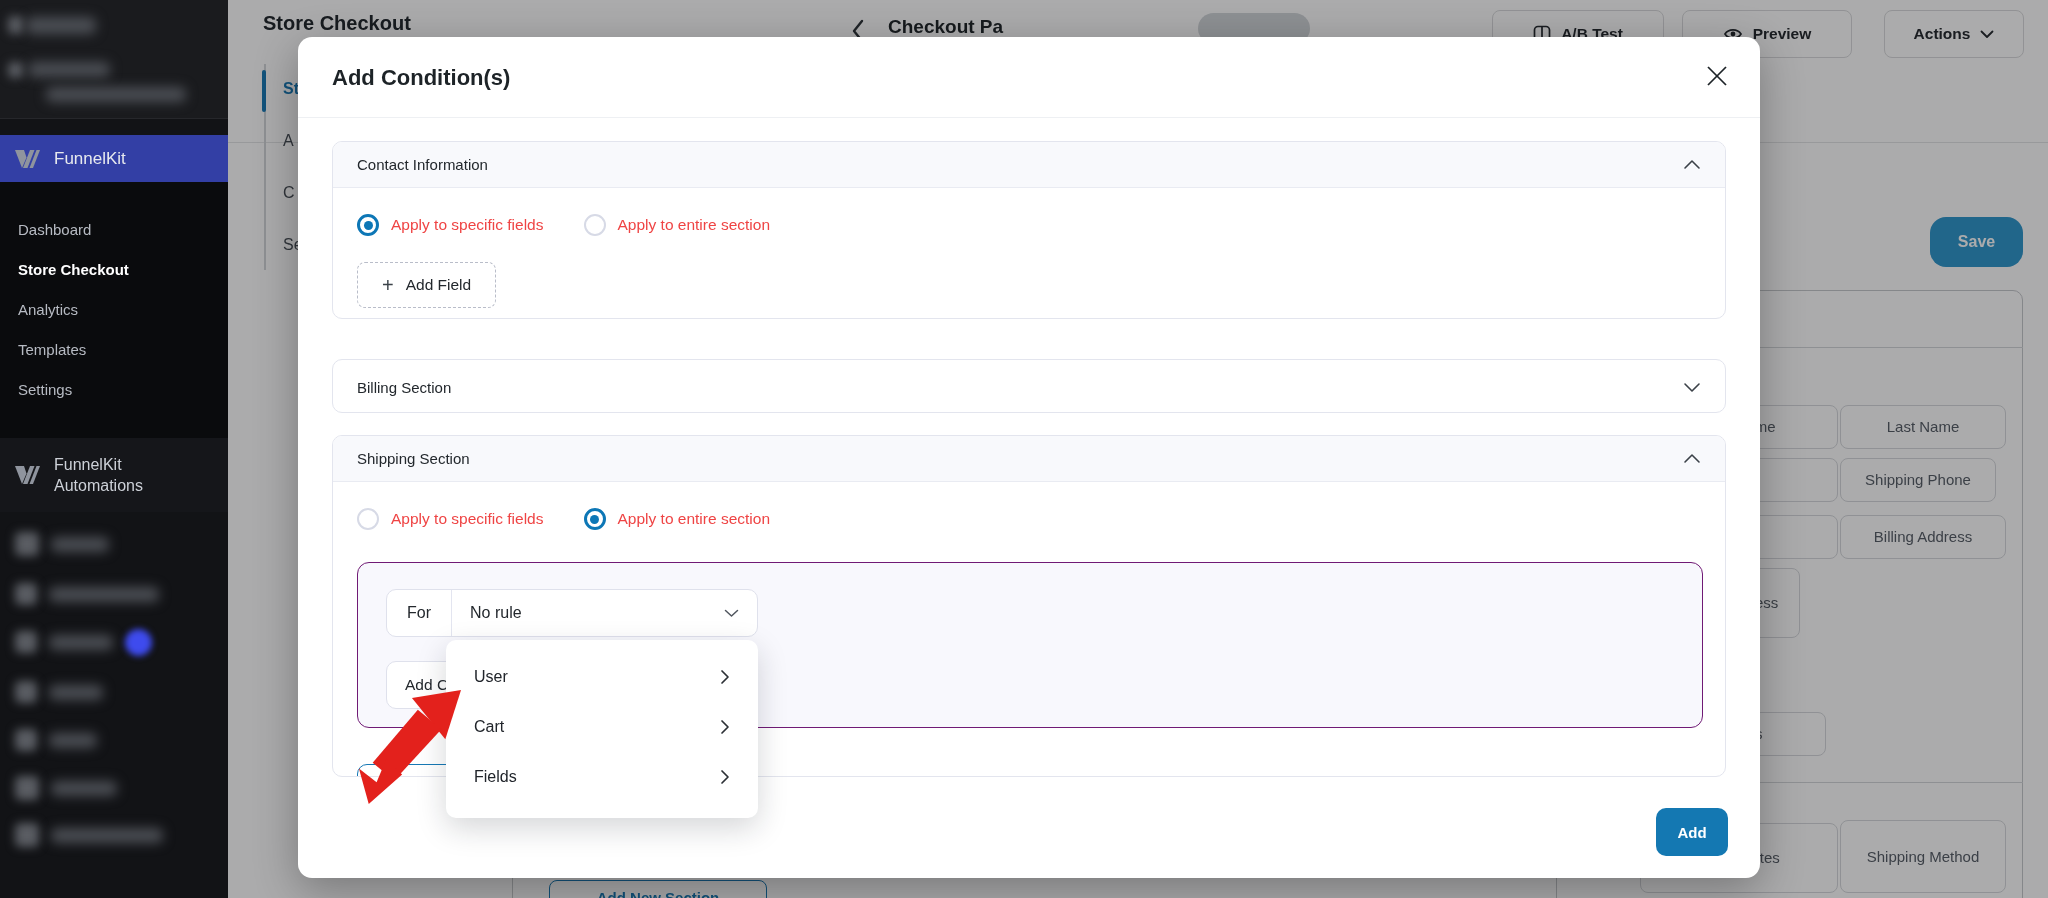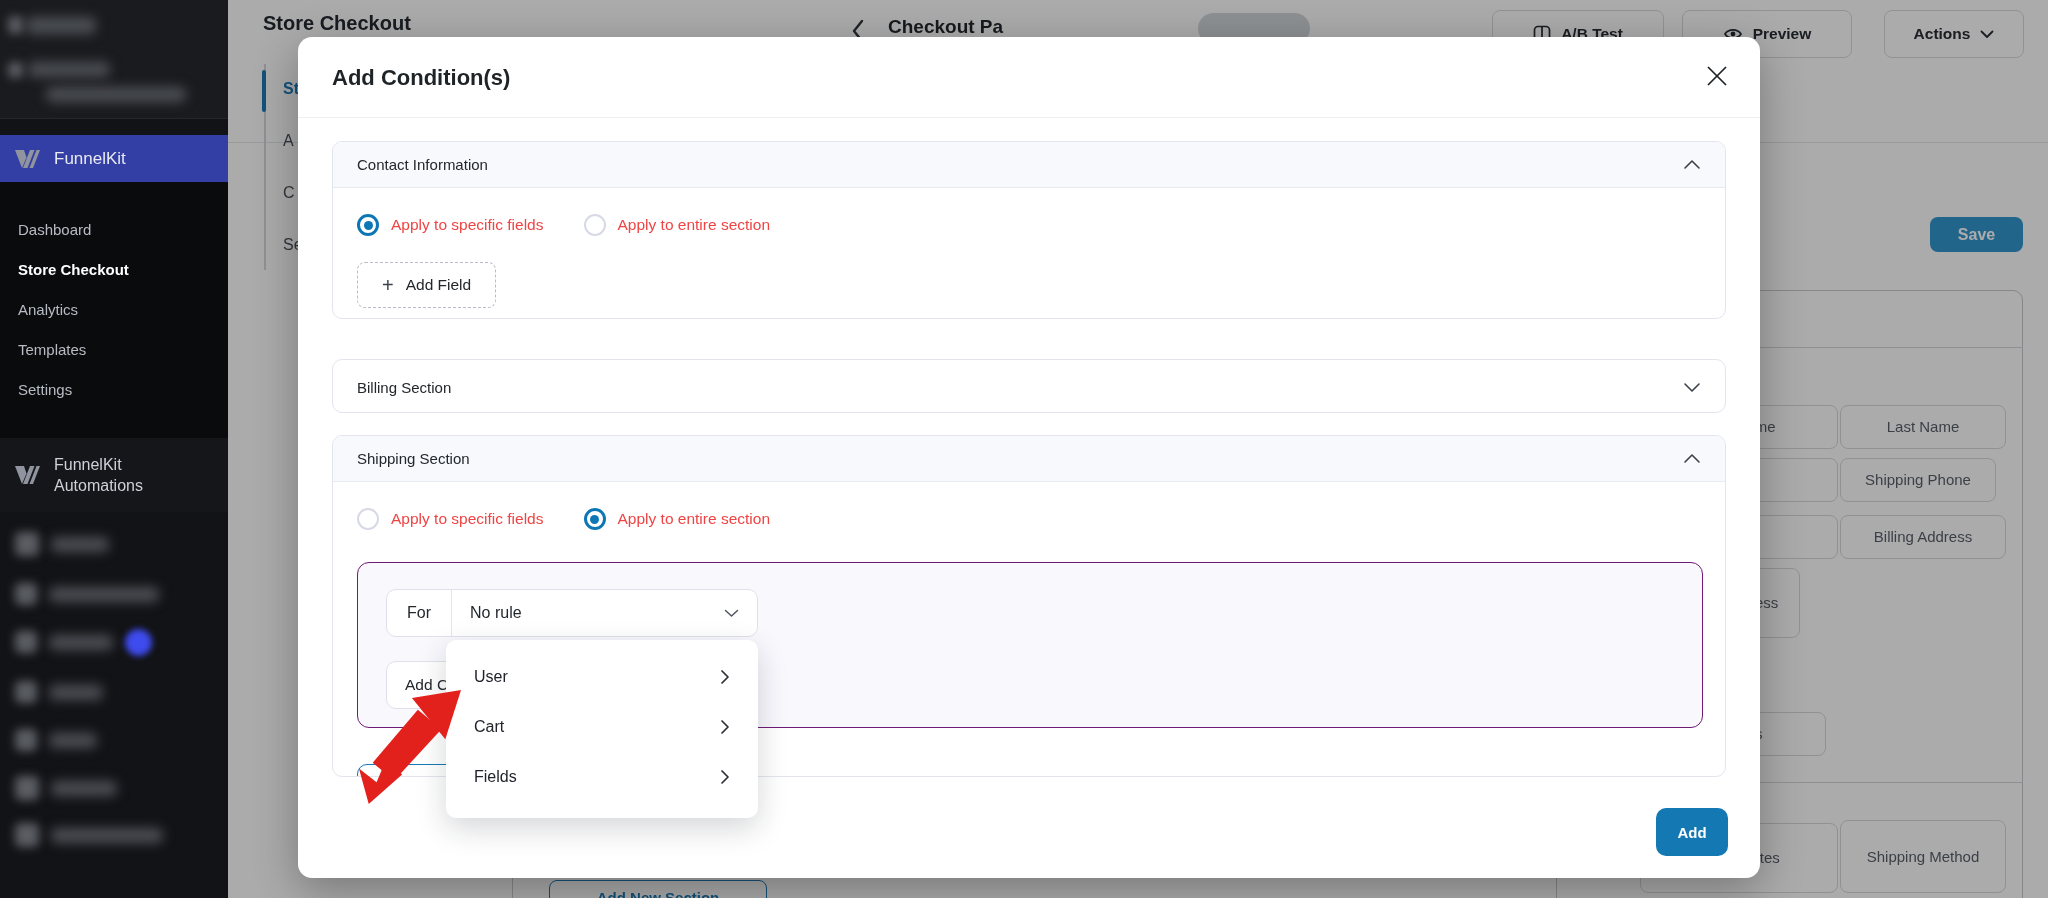--- a/index.html
+++ b/index.html
@@ -28,21 +28,21 @@
   #page-title{left:35px;top:12px;font-size:20px;font-weight:700;color:#20262b;}
   #crumb-back{left:622px;top:18px;}
   #crumb-title{left:660px;top:16px;font-size:19px;font-weight:600;color:#1d2327;}
   #crumb-badge{left:970px;top:13px;width:112px;height:31px;background:#d2d6da;border-radius:16px;}
   .hdr-btn{position:absolute;top:10px;height:48px;border:1px solid #d9dadc;border-radius:8px;background:#fff;
            display:flex;align-items:center;justify-content:center;gap:10px;color:#23282d;font-size:15.5px;font-weight:600;box-sizing:border-box;cursor:pointer;}
   #steps-rail{left:36px;top:64px;width:1.5px;height:206px;background:#d4d6da;}
   #steps-bar{left:34px;top:70px;width:3.5px;height:42px;background:#1779b5;border-radius:2px;}
   .step-tab{position:absolute;left:55px;font-size:16px;color:#454c54;cursor:pointer;}
   .step-tab.active{color:#1779b5;font-weight:600;}
-  #save-btn{left:1702px;top:217px;width:93px;height:35px;border-radius:8px;background:#2e96cc;color:#fff;
+  #save-btn{left:1702px;top:217px;width:93px;height:50px;border-radius:16px;background:#2e96cc;color:#fff;
             font-size:16px;font-weight:600;display:flex;align-items:center;justify-content:center;cursor:pointer;}
   #fields-panel{left:1328px;top:290px;width:467px;height:700px;border:1px solid #c6c8cc;border-radius:10px;box-sizing:border-box;}
   #fields-panel-divider1{left:1328px;top:347px;width:467px;height:1px;background:#d4d6da;}
   #fields-panel-divider2{left:1328px;top:782px;width:467px;height:1px;background:#d4d6da;}
   .chip{position:absolute;border:1px solid #d6d8dc;border-radius:8px;background:#fff;color:#565d66;font-size:15px;
         display:flex;align-items:center;justify-content:center;text-align:center;box-sizing:border-box;padding:4px 10px;line-height:20px;}
   #add-new-section{left:321px;top:880px;width:218px;height:48px;border:1.5px solid #1779b5;border-radius:8px;background:#fff;
         color:#1779b5;font-size:15px;font-weight:600;display:flex;justify-content:center;padding-top:8px;box-sizing:border-box;cursor:pointer;}
   #bottom-divider{left:284px;top:878px;width:1px;height:20px;background:#c9cbce;}
 

